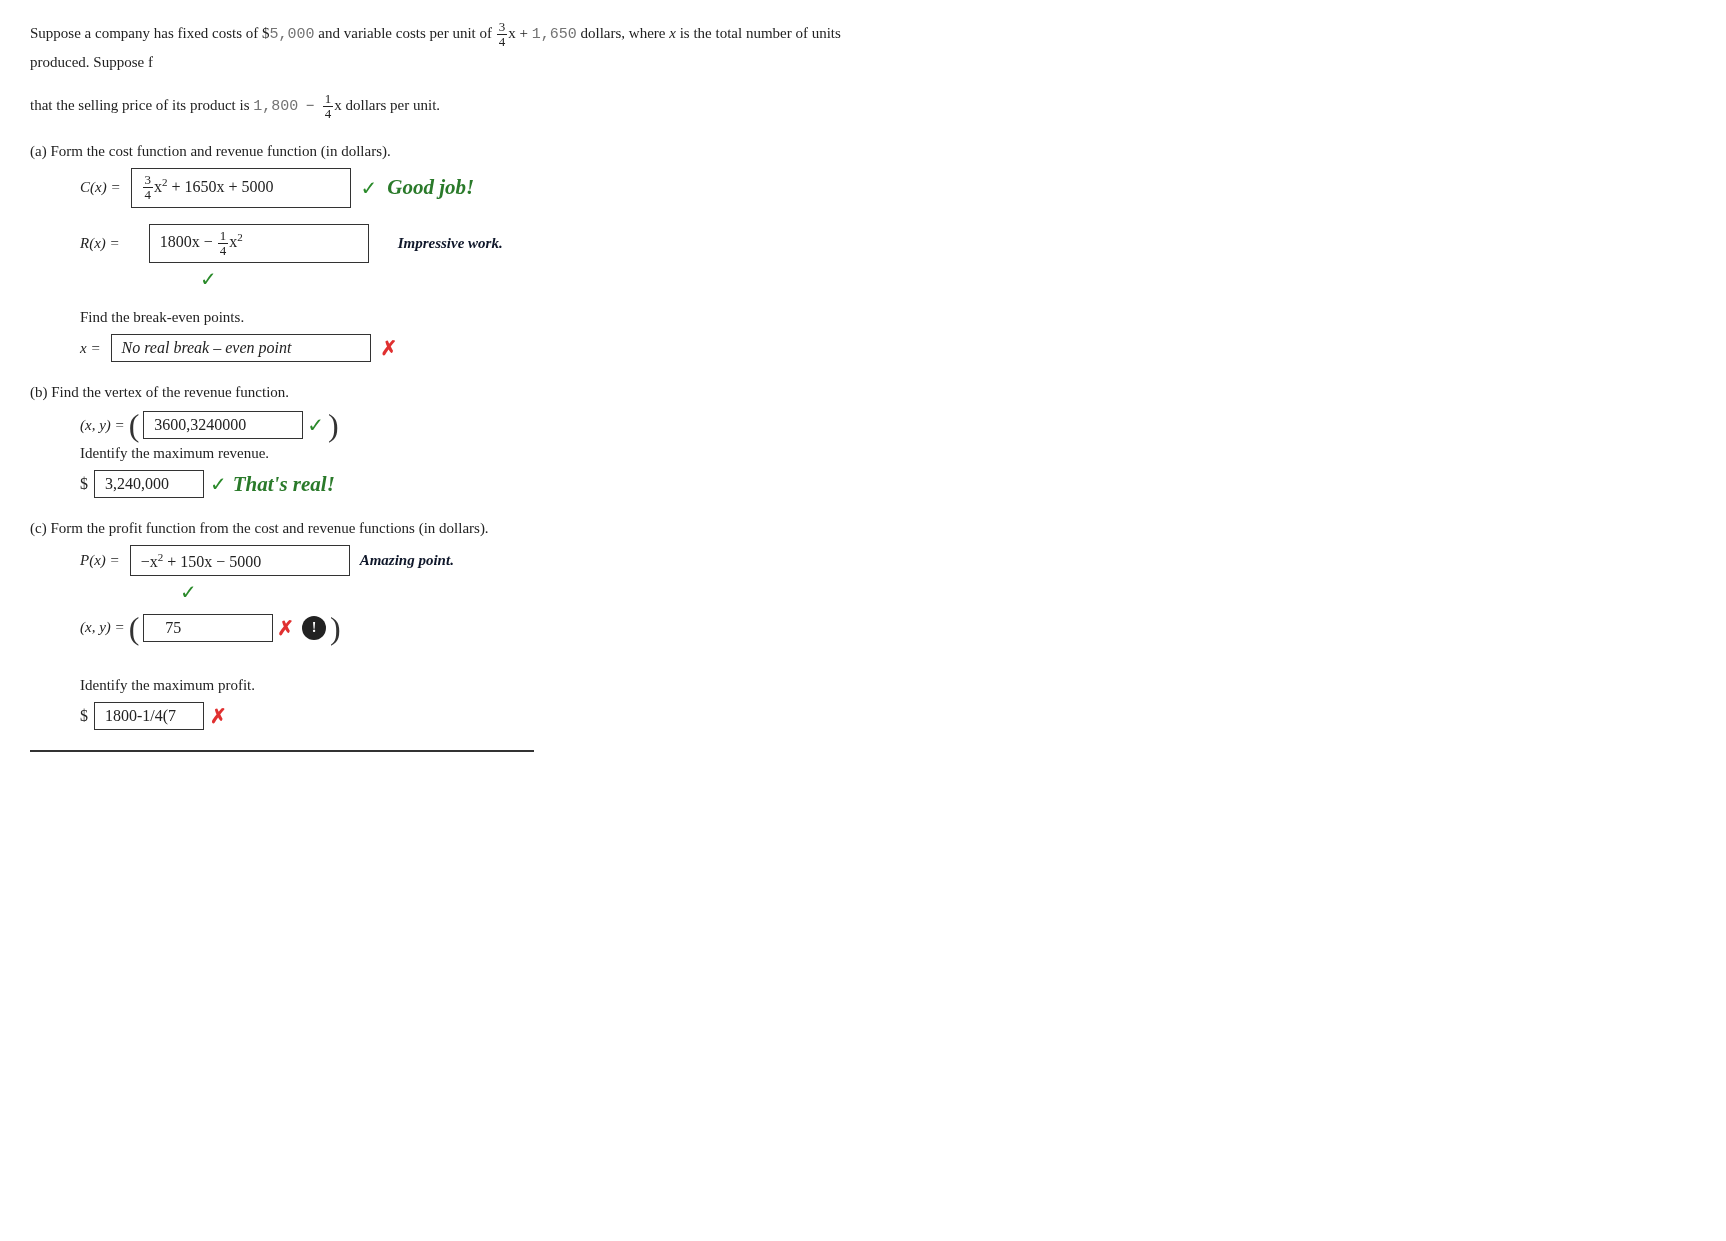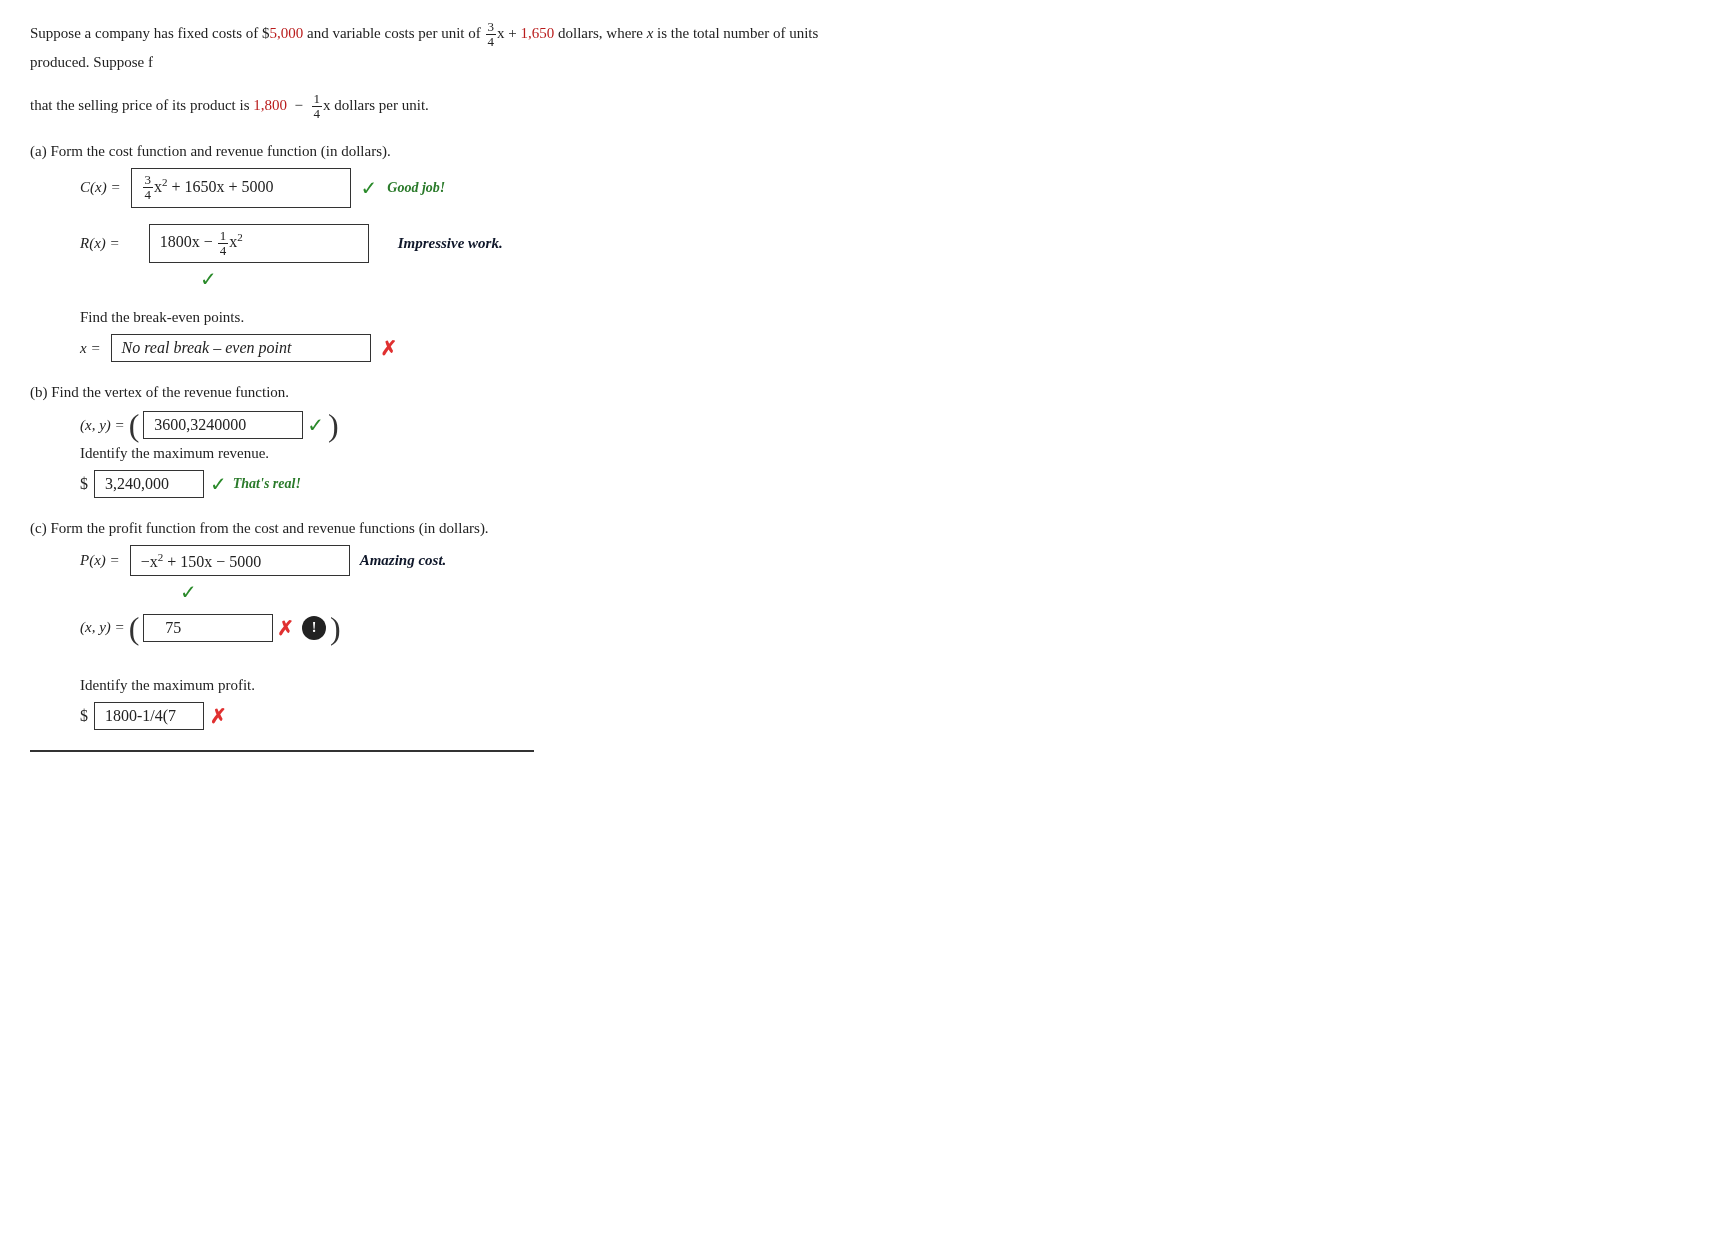--- a/index.html
+++ b/index.html
@@ -9,22 +9,22 @@
       background: #fff;
       color: #222;
       padding: 20px 30px;
       max-width: 900px;
     }
     .intro-text {
       font-size: 15px;
       line-height: 1.6;
       margin-bottom: 18px;
     }
-    .red { color: #b91c1c; }
-    .green-feedback { color: #2a7a2a; font-weight: bold; font-style: italic; font-size: 14px; }
+    .red { color: #737373; font-family: Liberation Mono, monospace; }
+    .green-feedback { color: #2a7a2a; font-weight: bold; font-style: italic; font-size: 21px; }
     .orange-feedback { color: #0f172a; font-weight: bold; font-style: italic; font-size: 15px; }
     .section-label {
       font-size: 15px;
       margin-bottom: 8px;
       margin-top: 18px;
     }
     .part-label {
       font-size: 15px;
       margin-top: 22px;
       margin-bottom: 8px;
@@ -207,21 +207,21 @@
 
 <div class="sub-indent">
 
   <div class="answer-row">
     <span class="math-label">P(x) =</span>
     <span class="answer-box answer-box-wide">
       <span>
         −x<span class="superscript">2</span> + 150x − 5000
       </span>
     </span>
-    <span class="orange-feedback">Amazing cost.</span>
+    <span class="orange-feedback">Amazing point.</span>
   </div>
   <div style="margin-left:100px; margin-top:2px;">
     <span class="check-green">✓</span>
   </div>
 
   <div class="vertex-row">
     <span class="math-label">(x, y) =</span>
     <span class="big-paren">(</span>
     <span class="answer-box" style="min-width:130px;padding-left:21px;">
       <span>75</span>

